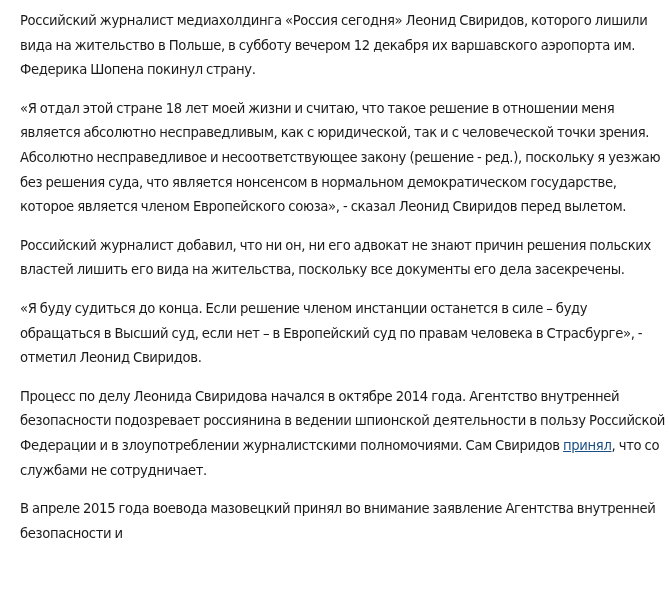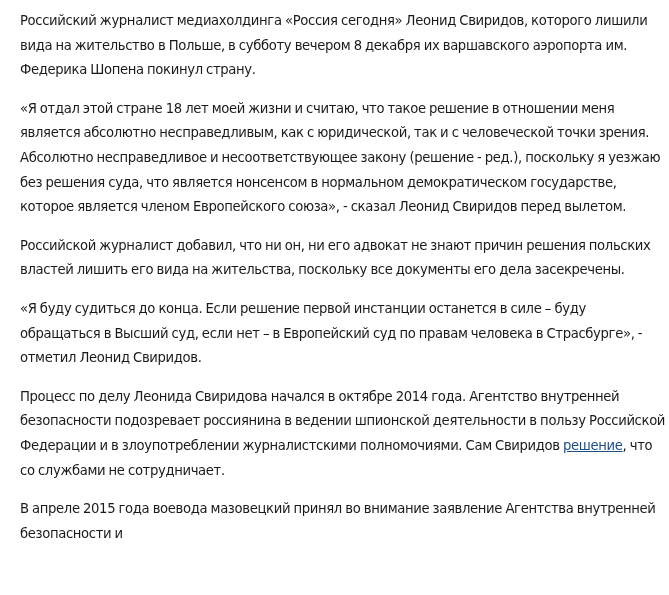--- a/index.html
+++ b/index.html
@@ -11,20 +11,20 @@
       letter-spacing: -0.35px; word-spacing: -0.5px;
     }
     .article p { margin: 0 0 14px 0; }
     .article p:first-child { margin-top: 9px; }
     .article a { color: #1a4f86; text-decoration: underline; }
   </style>
 </head>
 <body>
 
 <div class="article">
-  <p>Российский журналист медиахолдинга «Россия сегодня» Леонид Свиридов, которого лишили вида на жительство в Польше, в субботу вечером 8 декабря их варшавского аэропорта им. Федерика Шопена покинул страну.</p>
+  <p>Российский журналист медиахолдинга «Россия сегодня» Леонид Свиридов, которого лишили вида на жительство в Польше, в субботу вечером 12 декабря их варшавского аэропорта им. Федерика Шопена покинул страну.</p>
   <p>«Я отдал этой стране 18 лет моей жизни и считаю, что такое решение в отношении меня является абсолютно несправедливым, как с юридической, так и с человеческой точки зрения. Абсолютно несправедливое и несоответствующее закону (решение - ред.), поскольку я уезжаю без решения суда, что является нонсенсом в нормальном демократическом государстве, которое является членом Европейского союза», - сказал Леонид Свиридов перед вылетом.</p>
-  <p>Российской журналист добавил, что ни он, ни его адвокат не знают причин решения польских властей лишить его вида на жительства, поскольку все документы его дела засекречены.</p>
-  <p>«Я буду судиться до конца. Если решение первой инстанции останется в силе – буду обращаться в Высший суд, если нет – в Европейский суд по правам человека в Страсбурге», - отметил Леонид Свиридов.</p>
-  <p><span>Процесс по делу Леонида Свиридова начался в октябре 2014 года. Агентство внутренней безопасности подозревает россиянина в ведении шпионской деятельности в пользу Российской Федерации и в злоупотреблении журналистскими полномочиями. Сам Свиридов </span><a href="#">решение</a><span>, что со службами не сотрудничает.</span></p>
+  <p>Российский журналист добавил, что ни он, ни его адвокат не знают причин решения польских властей лишить его вида на жительства, поскольку все документы его дела засекречены.</p>
+  <p>«Я буду судиться до конца. Если решение членом инстанции останется в силе – буду обращаться в Высший суд, если нет – в Европейский суд по правам человека в Страсбурге», - отметил Леонид Свиридов.</p>
+  <p><span>Процесс по делу Леонида Свиридова начался в октябре 2014 года. Агентство внутренней безопасности подозревает россиянина в ведении шпионской деятельности в пользу Российской Федерации и в злоупотреблении журналистскими полномочиями. Сам Свиридов </span><a href="#">принял</a><span>, что со службами не сотрудничает.</span></p>
   <p><span>В апреле 2015 года воевода мазовецкий принял во внимание заявление Агентства внутренней безопасности и </span></p>
 
 </div>
 
 </body></html>

